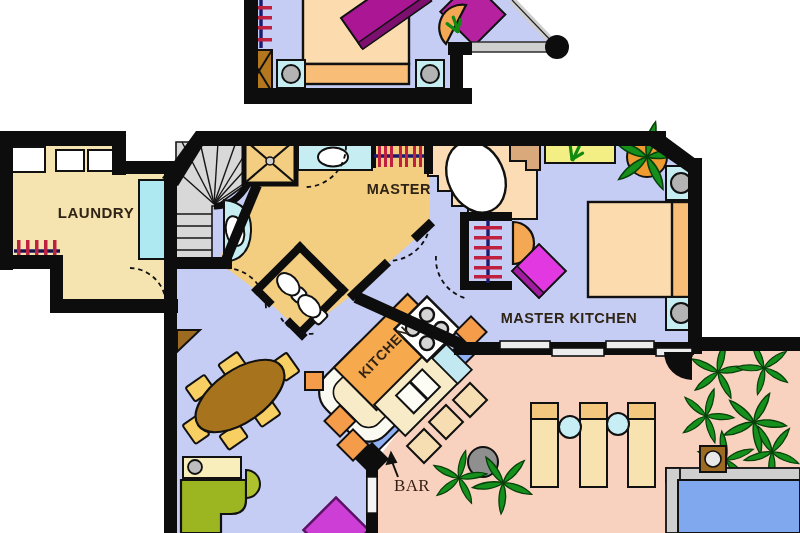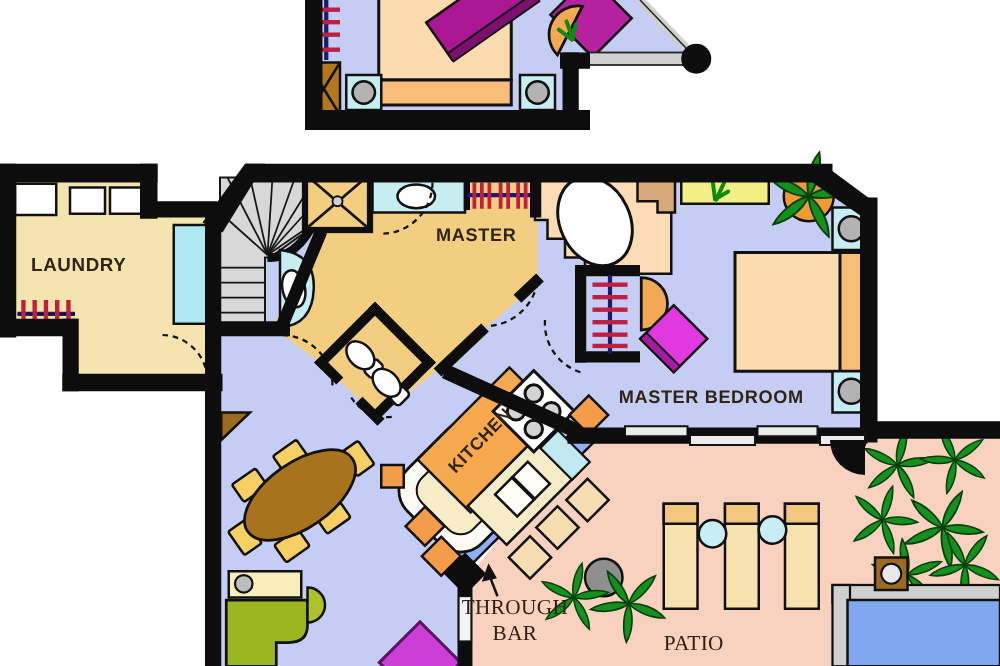--- a/index.html
+++ b/index.html
@@ -426,29 +426,27 @@
     <path d="M436,256 A41,41 0 0 0 465,298"></path>
     <path d="M281,318 A34,34 0 0 0 317,333"></path>
   </g>
 
   <g stroke="#111" stroke-width="2" fill="#111">
     <line x1="398" y1="477" x2="391" y2="459"></line>
     <polygon points="391,453 387,464 396,462"></polygon>
   </g>
 </svg>
 
-<div class="room-label" style="left:3px;top:203px;width:120px;">LAUNDRY</div>
-
-<div class="room-label" style="left:331px;top:180px;width:100px;font-size:14.5px;">
+<div class="room-label" style="left:36px;top:203px;width:120px;">LAUNDRY</div>
+
+<div class="room-label" style="left:331px;top:180px;width:100px;font-size:14.5px;text-align:right;">
   <div>MASTER</div>
 </div>
 
 <div class="room-label rot" style="left:334px;top:343px;width:100px;font-size:14px;">KITCHEN</div>
 
-<div class="room-label" style="left:469px;top:309px;width:200px;font-size:14.5px;">MASTER BEDROOM</div>
+<div class="room-label" style="left:469px;top:309px;width:200px;font-size:14.5px;">MASTER KITCHEN</div>
 
 <div class="room-label serif" style="left:362px;top:475px;width:100px;">
-  <div>THROUGH</div>
   <div>BAR</div>
 </div>
 
-<div class="room-label serif" style="left:505px;top:504px;width:100px;">PATIO</div>
 </div>
 
 </body></html>

